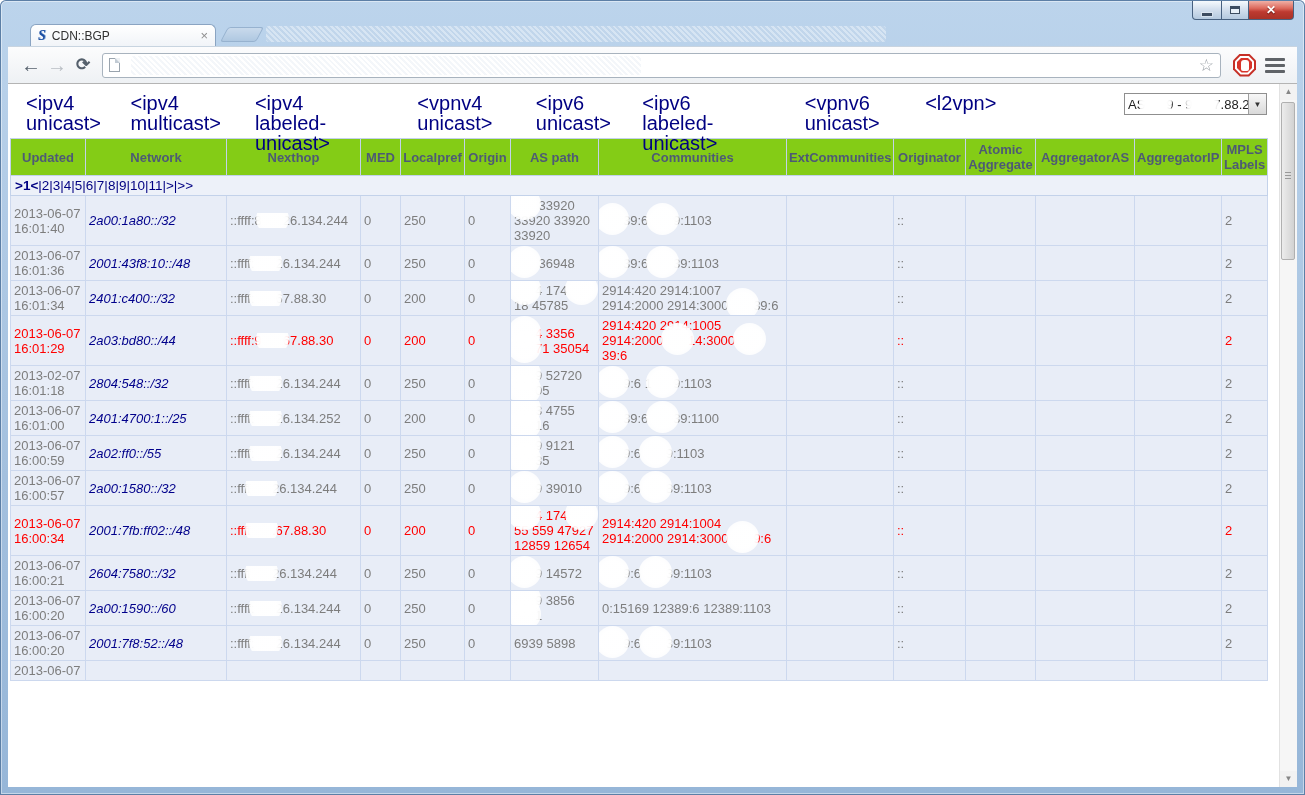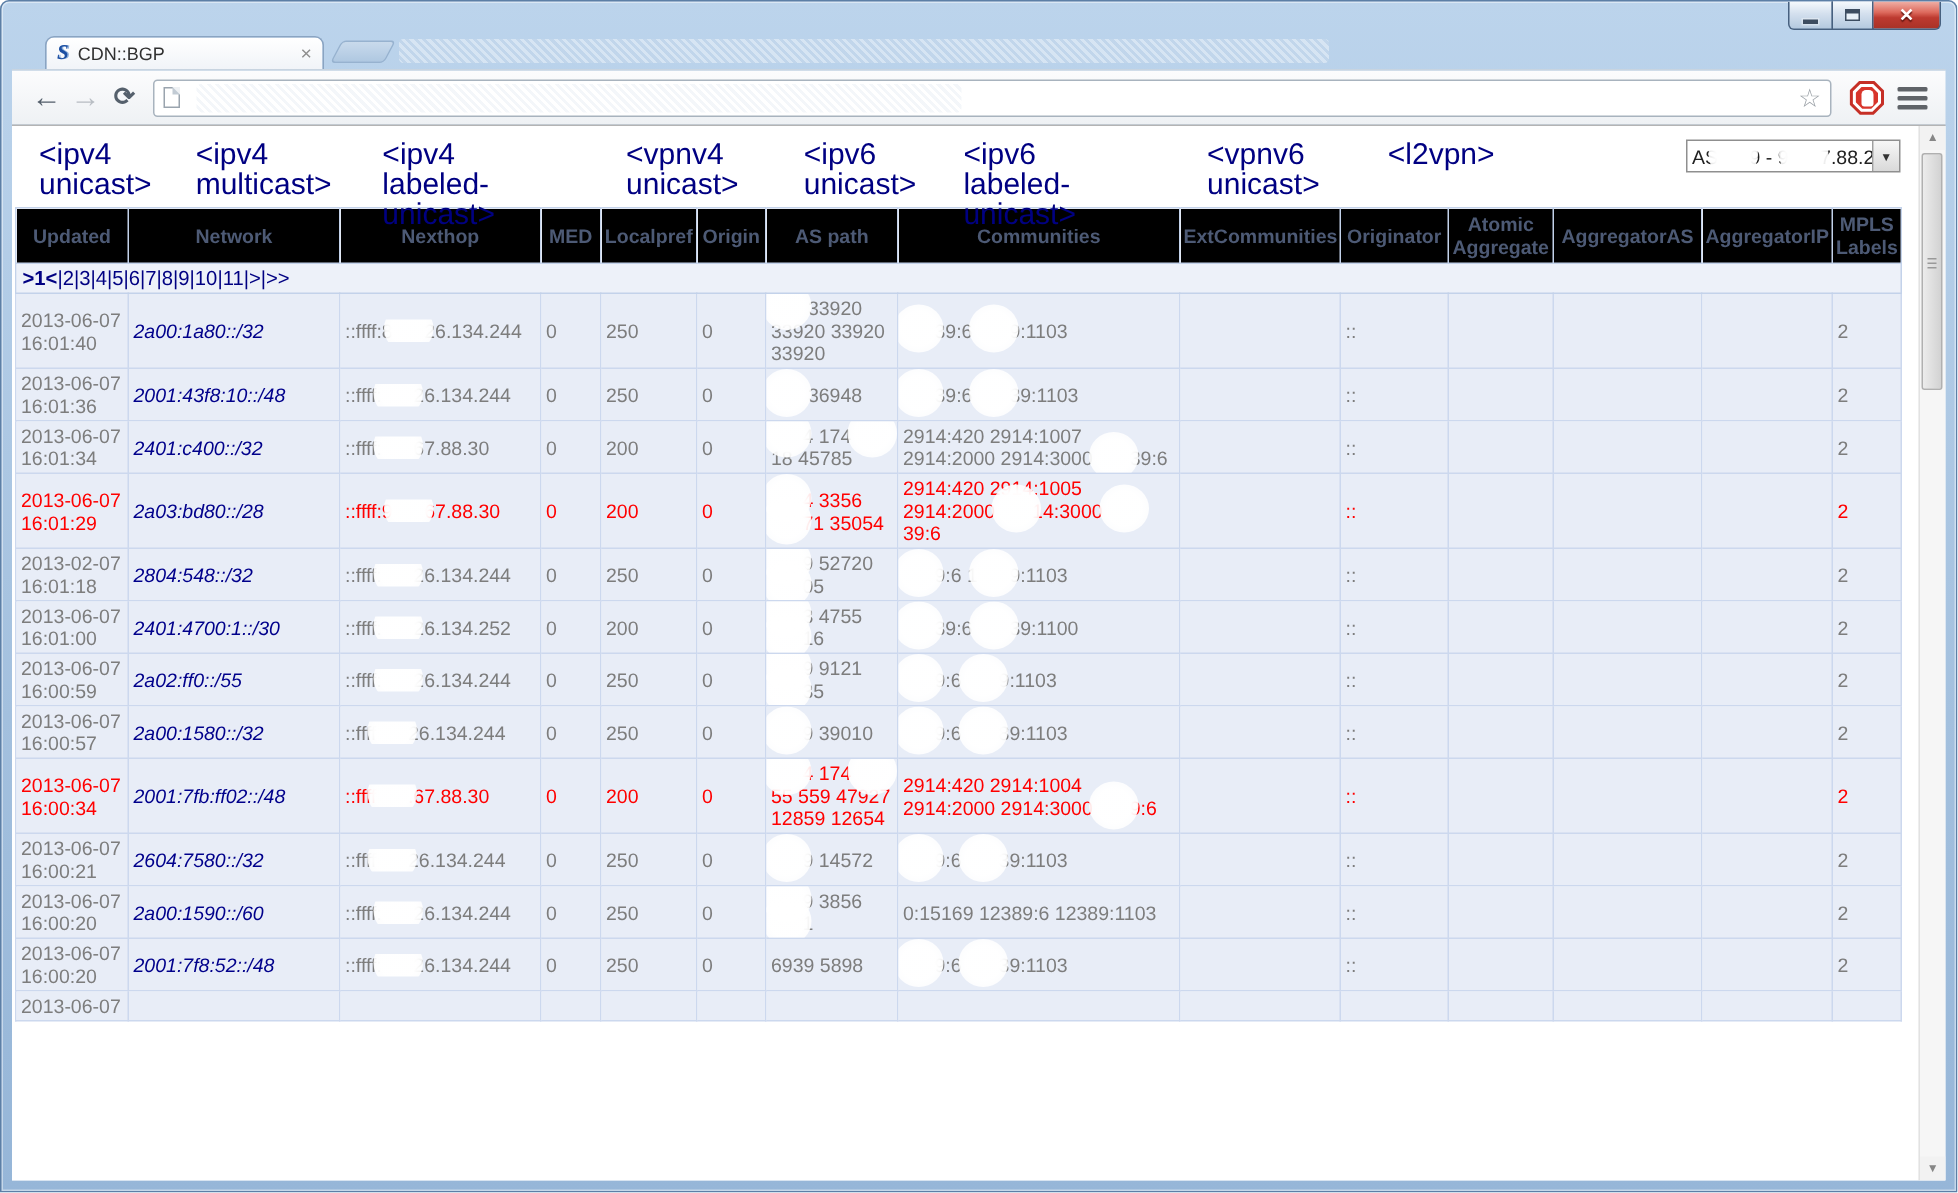--- a/index.html
+++ b/index.html
@@ -67,21 +67,21 @@
   .navrow{height:54px;box-sizing:border-box;padding:9px 4px 0 18px;position:relative;}
   .navlink{color:#000082;font-size:20px;line-height:20px;text-decoration:none;display:inline-block;vertical-align:top;margin-right:34px;}
   .w0{width:66px}.w1{width:86px}.w2{width:124px}.w3{width:80px}.w4{width:68px}.w5{width:124px}.w6{width:82px}.w7{width:auto;margin-right:0}
   .asbox{position:absolute;right:12px;top:9px;width:143px;height:22px;box-sizing:border-box;border:1px solid #8f8f8f;
     background:#fff;display:flex;align-items:center;font-size:13px;color:#222;}
   .asval{flex:1;padding:0 3px;white-space:nowrap;overflow:hidden;}
   .asarrow{width:17px;align-self:stretch;background:linear-gradient(#f7f7f7,#d9d9d9);border-left:1px solid #9f9f9f;
     font-size:8px;display:flex;align-items:center;justify-content:center;color:#333;}
 
   table{border-collapse:collapse;table-layout:fixed;width:1257px;margin-left:2px;font-size:13px;border:1px solid #b9c9e4;}
-  th{background:#000000;color:#4d5a75;font-weight:bold;padding:3px 2px;border:1px solid #c3d2ea;
+  th{background:#84cc16;color:#4d5a75;font-weight:bold;padding:3px 2px;border:1px solid #c3d2ea;
     text-align:center;line-height:15px;overflow:hidden;}
   tr.pager td{background:#edf1f9;color:#000082;padding:2px 4px;border:1px solid #c3d2ea;font-size:13.5px;}
   tr.pager b{font-weight:bold;}
   td{background:#e8edf7;border:1px solid #ccd8ee;padding:2px 3px;vertical-align:middle;color:#7d7d7d;
     line-height:15px;word-wrap:break-word;overflow:hidden;}
   .netlink{color:#00008b;text-decoration:none;font-style:italic;}
   tr.alert td, tr.alert td .v{color:#ff0000;}
   tr.alert td .netlink{color:#00008b;}
   .nowrap{white-space:nowrap;display:block;overflow:hidden;}
 
@@ -255,21 +255,21 @@
     <td><span class="v blobify">2914:420 2914:1007 2914:2000 2914:3000 <span class="redact"></span>39:6</span></td>
     <td><span class="v"></span></td>
     <td><span class="v">::</span></td>
     <td><span class="v"></span></td>
     <td><span class="v"></span></td>
     <td><span class="v"></span></td>
     <td><span class="v">2</span></td>
   </tr>
             <tr class="datarow alert">
     <td><span class="v blobify">2013-06-07 16:01:29</span></td>
-    <td><a href="#" class="v netlink blobify">2a03:bd80::/28</a></td>
+    <td><a href="#" class="v netlink blobify">2a03:bd80::/44</a></td>
     <td>
                 <span class="v blobify nowrap">::ffff:9<span class="redact"></span>67.88.30</span>
               </td>
     <td><span class="v">0</span></td>
     <td><span class="v">200</span></td>
     <td><span class="v">0</span></td>
     <td><span class="v blobify"><span class="redact"></span>4 3356 <span class="redact"></span>71 35054</span></td>
     <td><span class="v blobify">2914:420 2914:1005 2914:2000 <span class="redact"></span>14:3000 <span class="redact"></span>39:6</span></td>
     <td><span class="v"></span></td>
     <td><span class="v">::</span></td>
@@ -291,21 +291,21 @@
     <td><span class="v blobify"><span class="redact"></span>9:6 1<span class="redact"></span>9:1103</span></td>
     <td><span class="v"></span></td>
     <td><span class="v">::</span></td>
     <td><span class="v"></span></td>
     <td><span class="v"></span></td>
     <td><span class="v"></span></td>
     <td><span class="v">2</span></td>
   </tr>
             <tr class="datarow">
     <td><span class="v blobify">2013-06-07 16:01:00</span></td>
-    <td><a href="#" class="v netlink blobify">2401:4700:1::/30</a></td>
+    <td><a href="#" class="v netlink blobify">2401:4700:1::/25</a></td>
     <td>
                 <span class="v blobify nowrap">::ffff:<span class="redact"></span>26.134.252</span>
               </td>
     <td><span class="v">0</span></td>
     <td><span class="v">200</span></td>
     <td><span class="v">0</span></td>
     <td><span class="v blobify"><span class="redact"></span>3 4755 <span class="redact"></span>16</span></td>
     <td><span class="v blobify"><span class="redact"></span>39:6 <span class="redact"></span>39:1100</span></td>
     <td><span class="v"></span></td>
     <td><span class="v">::</span></td>

